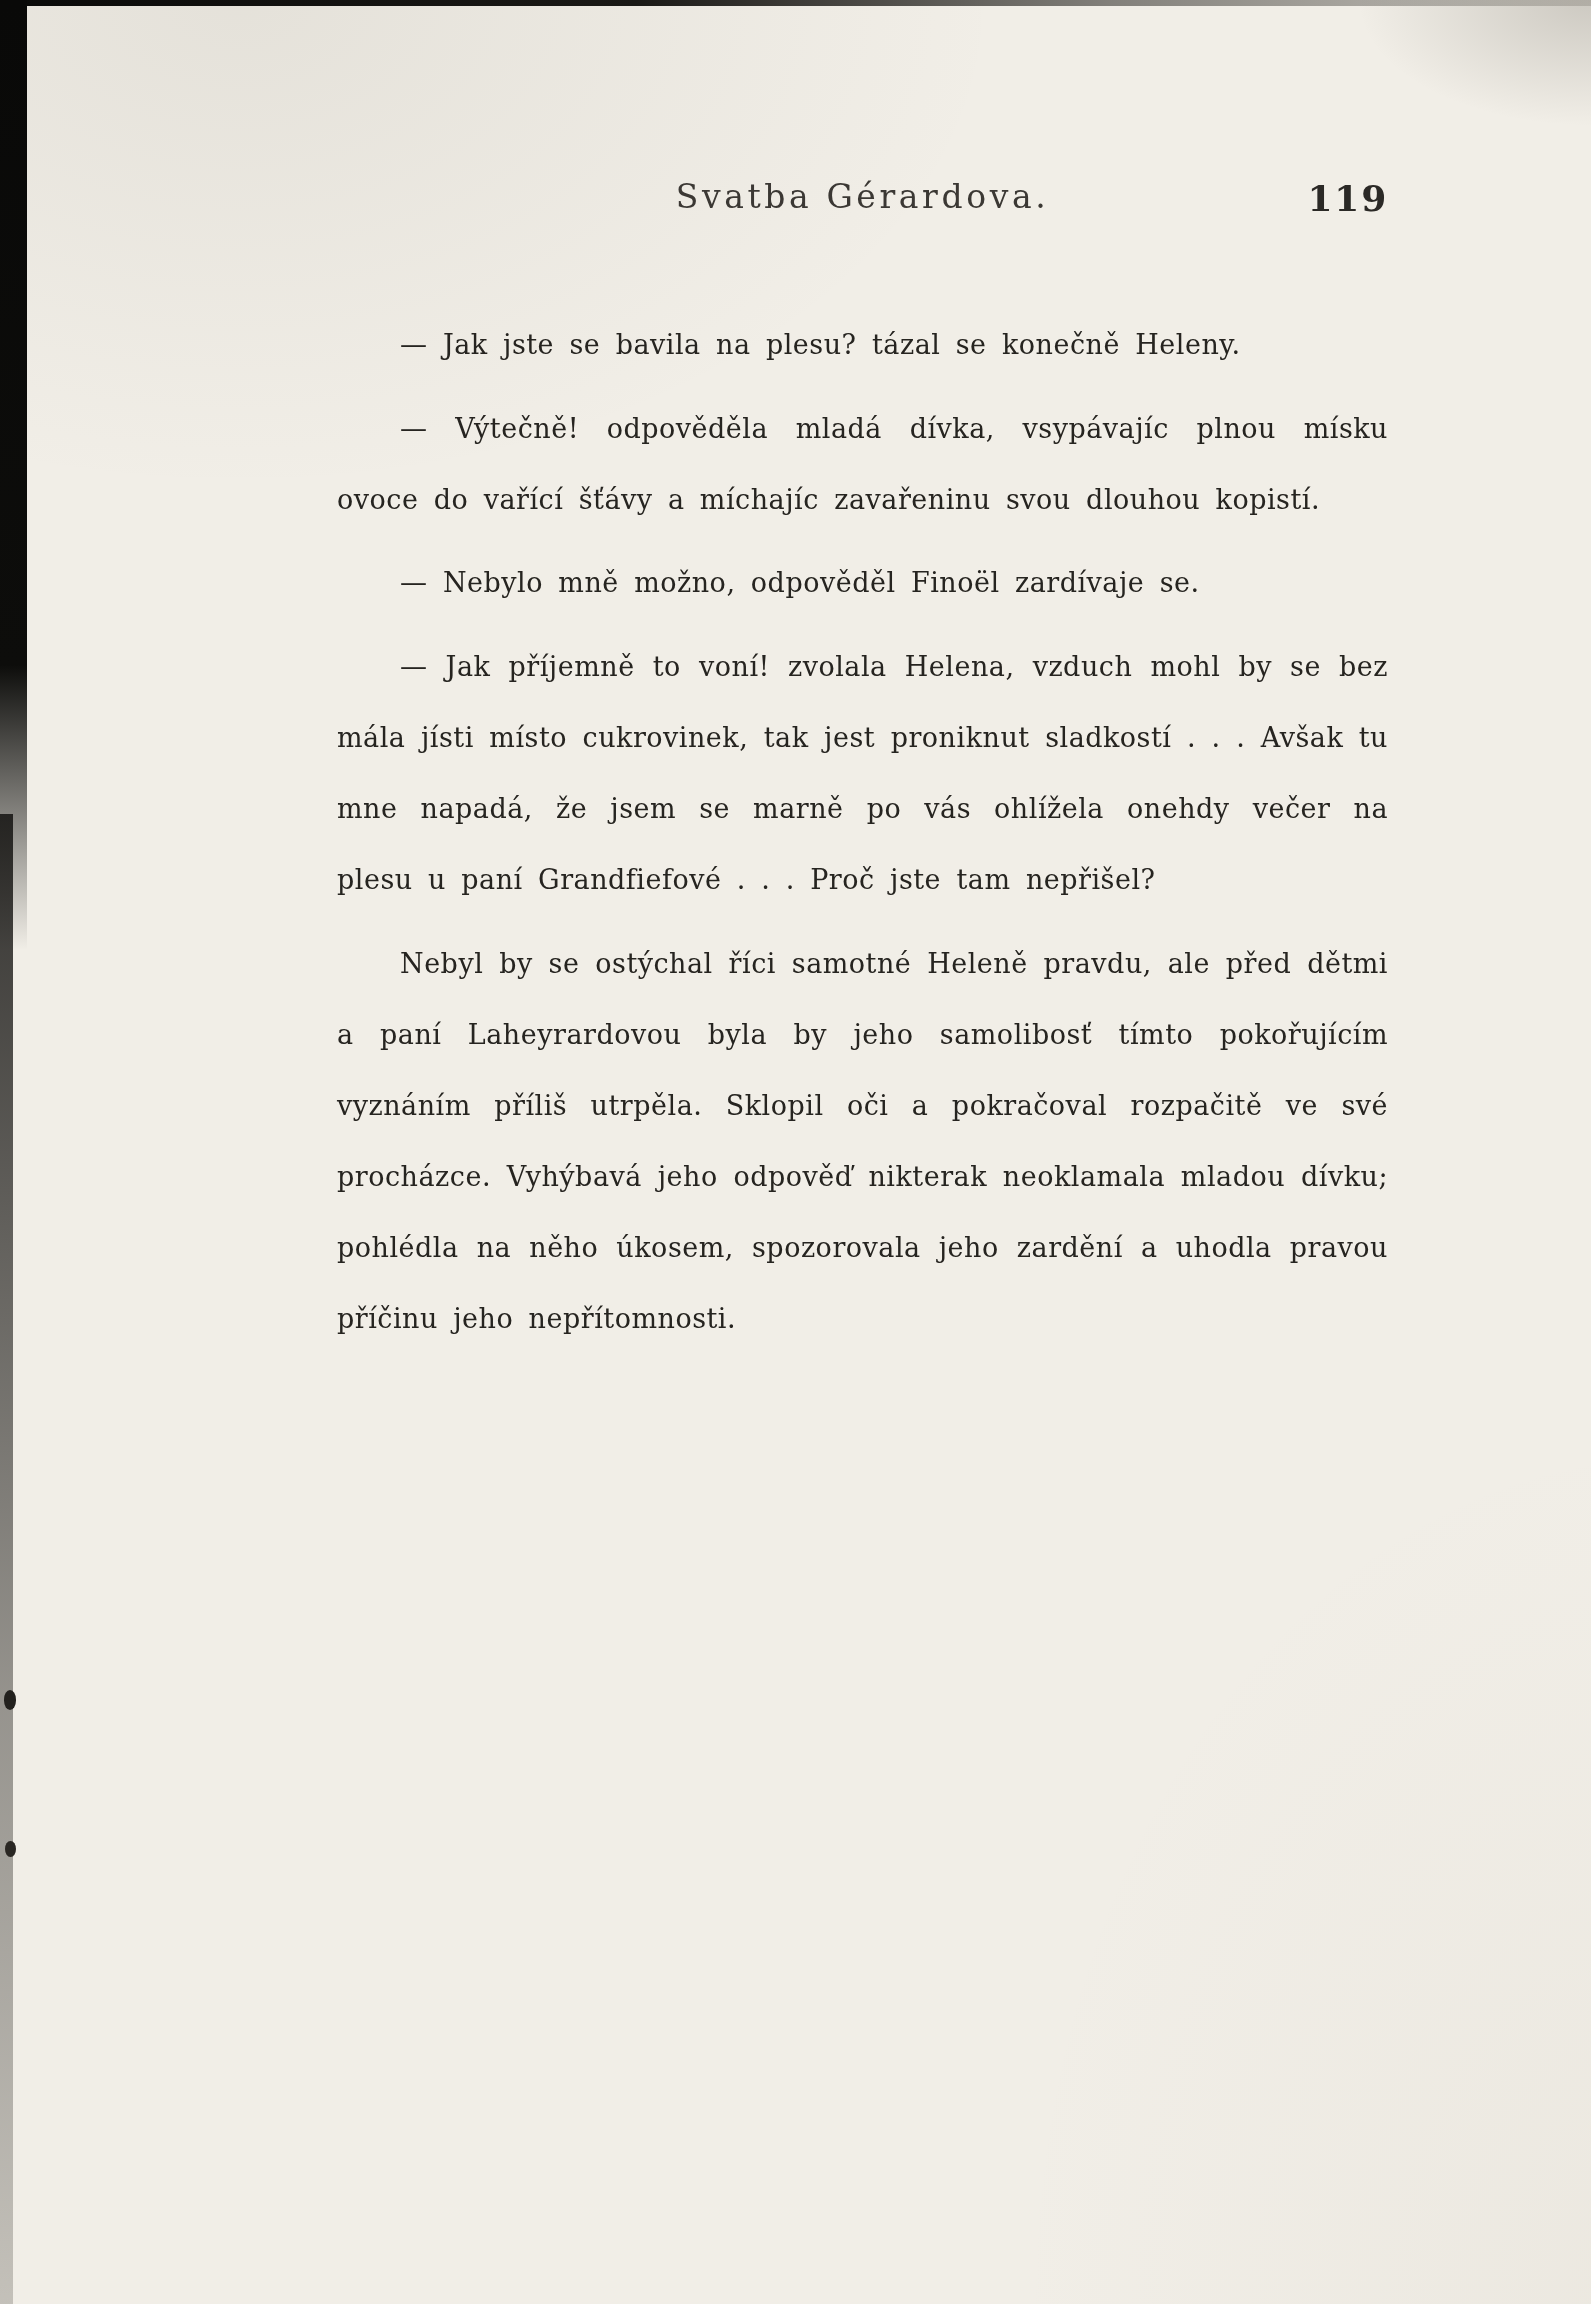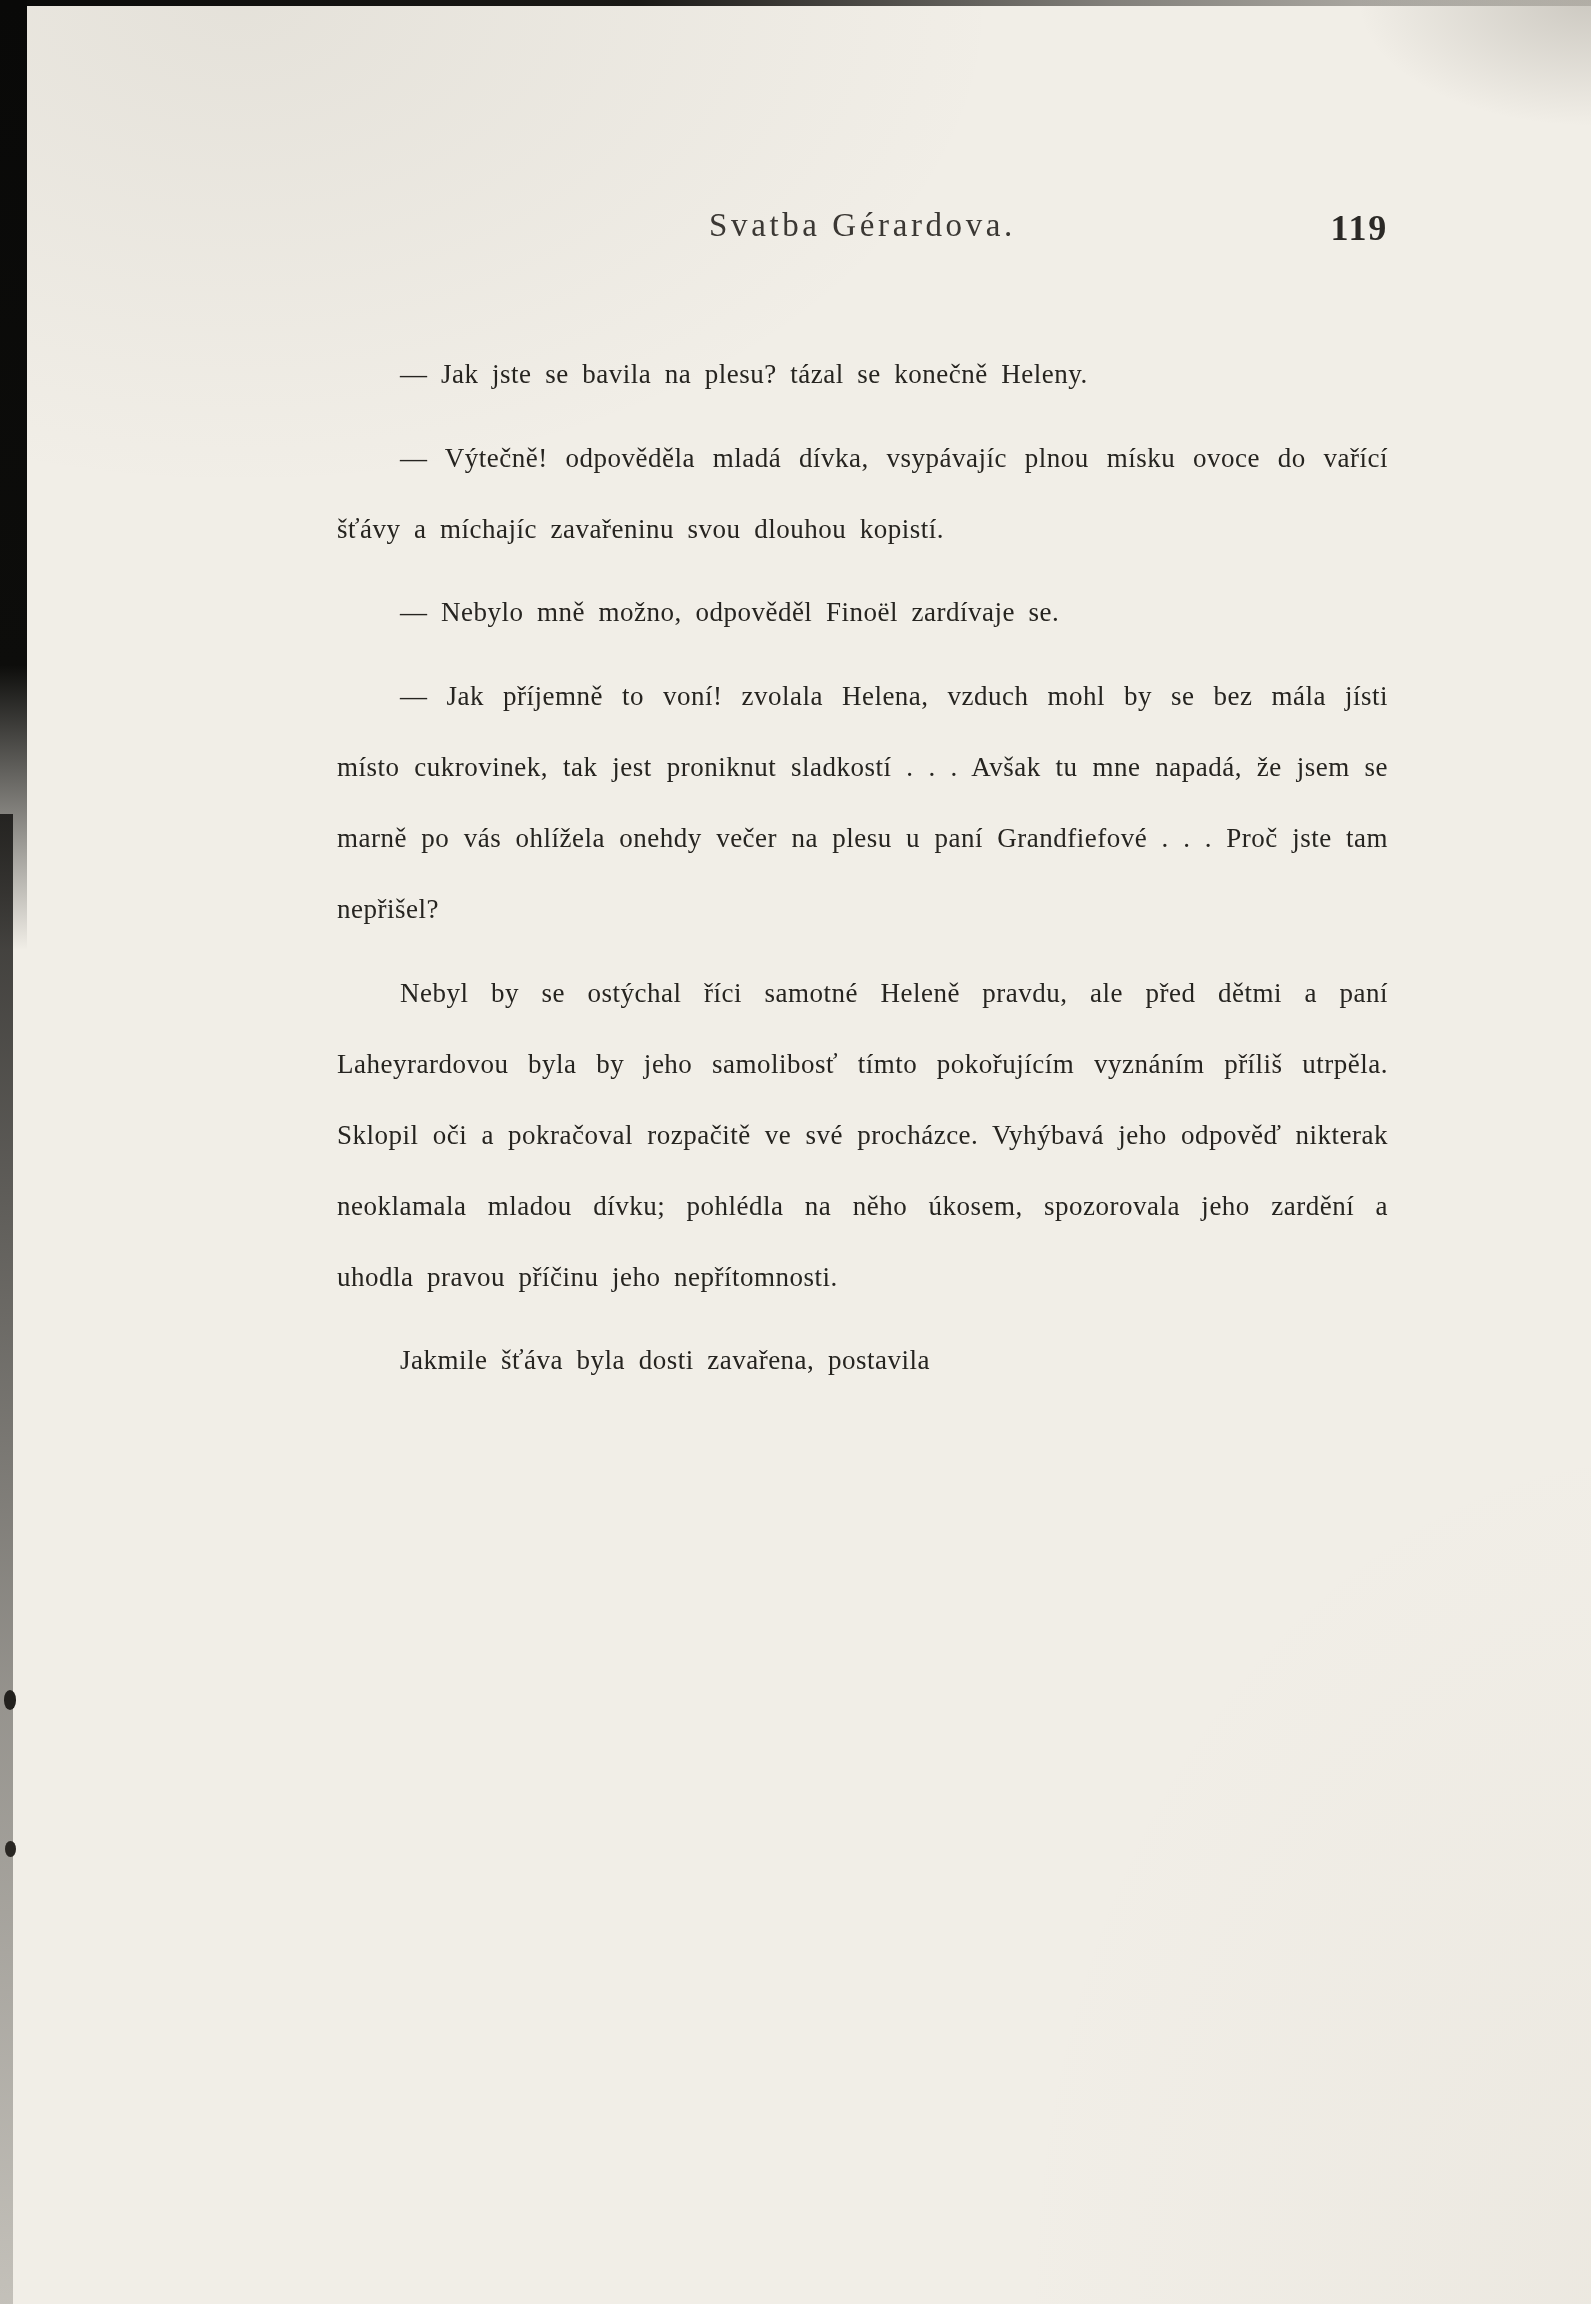--- a/index.html
+++ b/index.html
@@ -56,23 +56,22 @@
     position: absolute;
     right: 0; top: 0;
     width: 235px; height: 127px;
     background: radial-gradient(ellipse at 100% 0%, rgba(110,105,95,0.28), rgba(0,0,0,0) 70%);
   }
 
   
   .text-block {
     position: absolute;
     left: 337px;
-    top: 207px;
+    top: 177px;
     width: 1051px;
-    font-family: Liberation Serif, serif;
   }
   .running-header {
     position: relative;
     height: 54px;
     margin-bottom: 78px;
   }
   .running-title {
     position: absolute;
     left: 0; right: 0;
     text-align: center;
@@ -120,19 +119,18 @@
       <div class="running-title">Svatba Gérardova.</div>
       <div class="page-number">119</div>
     </div>
 
     <div class="body-text">
       <p class="dialogue">— Jak jste se bavila na plesu? tázal se konečně Heleny.</p>
       <p class="dialogue">— Výtečně! odpověděla mladá dívka, vsypávajíc plnou mísku ovoce do vařící šťávy a míchajíc zavařeninu svou dlouhou kopistí.</p>
       <p class="dialogue">— Nebylo mně možno, odpověděl Finoël zardívaje se.</p>
       <p class="dialogue">— Jak příjemně to voní! zvolala Helena, vzduch mohl by se bez mála jísti místo cukrovinek, tak jest proniknut sladkostí . . .  Avšak tu mne napadá, že jsem se marně po vás ohlížela onehdy večer na plesu u paní Grandfiefové . . .  Proč jste tam nepřišel?</p>
       <p>Nebyl by se ostýchal říci samotné Heleně pravdu, ale před dětmi a paní Laheyrardovou byla by jeho samolibosť tímto pokořujícím vyznáním příliš utrpěla. Sklopil oči a pokračoval rozpačitě ve své procházce. Vyhýbavá jeho odpověď nikterak neoklamala mladou dívku; pohlédla na něho úkosem, spozorovala jeho zardění a uhodla pravou příčinu jeho nepřítomnosti.</p>
-      <p>Jakmile šťáva byla dosti zavařena, postavila</p>
     </div>
 
   </div>
 
 </div>
 
 
 </body></html>

